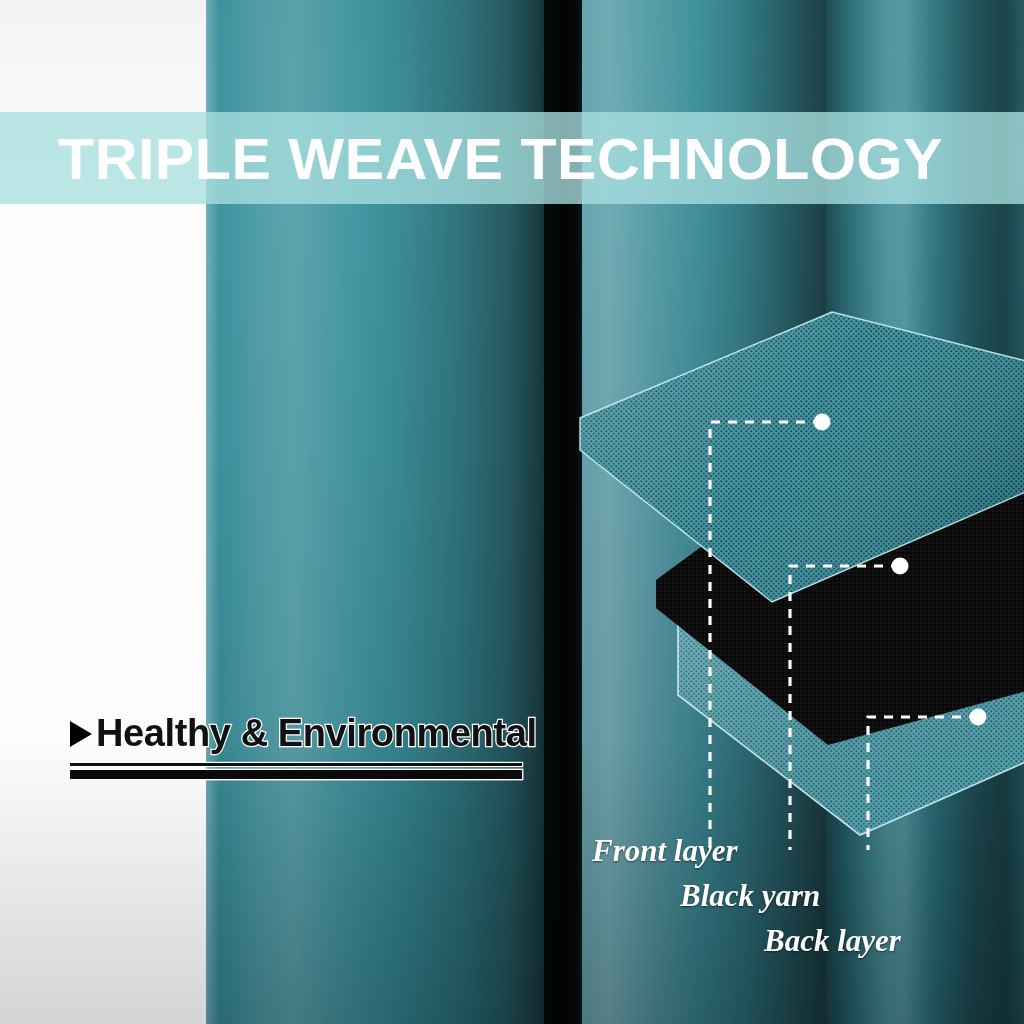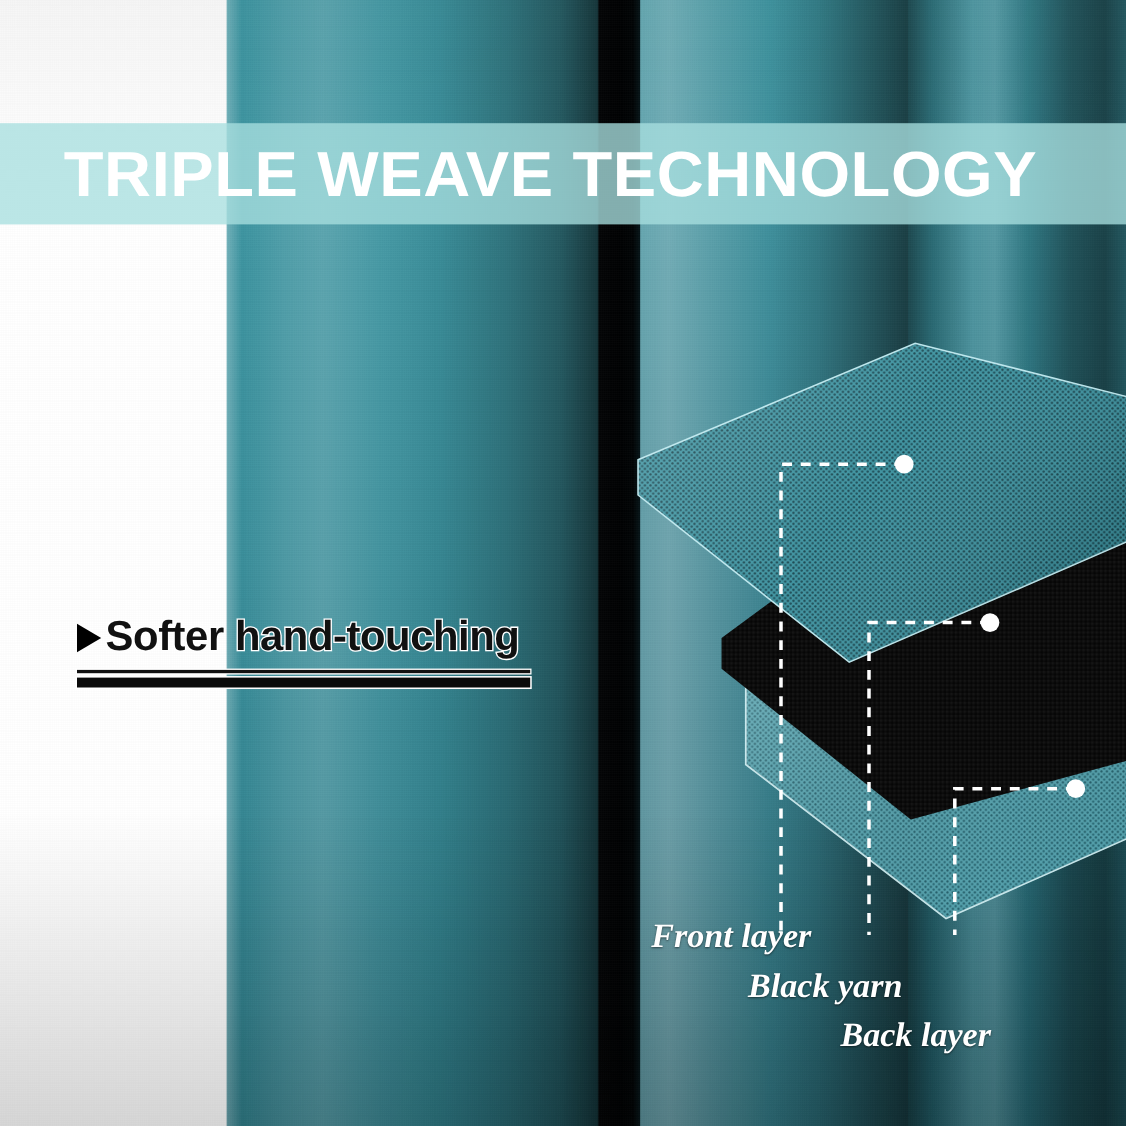--- a/index.html
+++ b/index.html
@@ -110,31 +110,31 @@
     <div class="panelC"></div>
     <div class="white-left"></div>
     <div class="fabricnoise"></div>
     <div class="vshade"></div>
   </div>
 
   <div class="banner"></div>
   <div class="banner-text">TRIPLE WEAVE TECHNOLOGY</div>
 
 
-  <div class="feature" id="f1" style="top:558px">
+
+  <div class="feature" id="f2" style="top:712px">
     <div class="row">
       <span class="tri"></span>
-      <span class="ftext">Softer hand-touching</span>
+      <span class="ftext">Healthy &amp; Environmental</span>
     </div>
-    <div class="bars" style="width: 412px;">
+    <div class="bars" style="width: 452px;">
       <div class="bar-thin"></div>
       <div class="bar-thick"></div>
     </div>
   </div>
-
 
   <div class="diagram">
     <svg width="470" height="560" viewBox="0 0 470 560" xmlns="http://www.w3.org/2000/svg">
       <defs>
         <pattern id="meshTop" width="5" height="5" patternUnits="userSpaceOnUse">
           <rect width="5" height="5" fill="#3f93a0"></rect>
           <circle cx="1.3" cy="1.3" r="1.05" fill="#17414a"></circle>
           <circle cx="3.8" cy="3.8" r="1.05" fill="#1b4b55"></circle>
         </pattern>
         <pattern id="meshBack" width="5" height="5" patternUnits="userSpaceOnUse">

